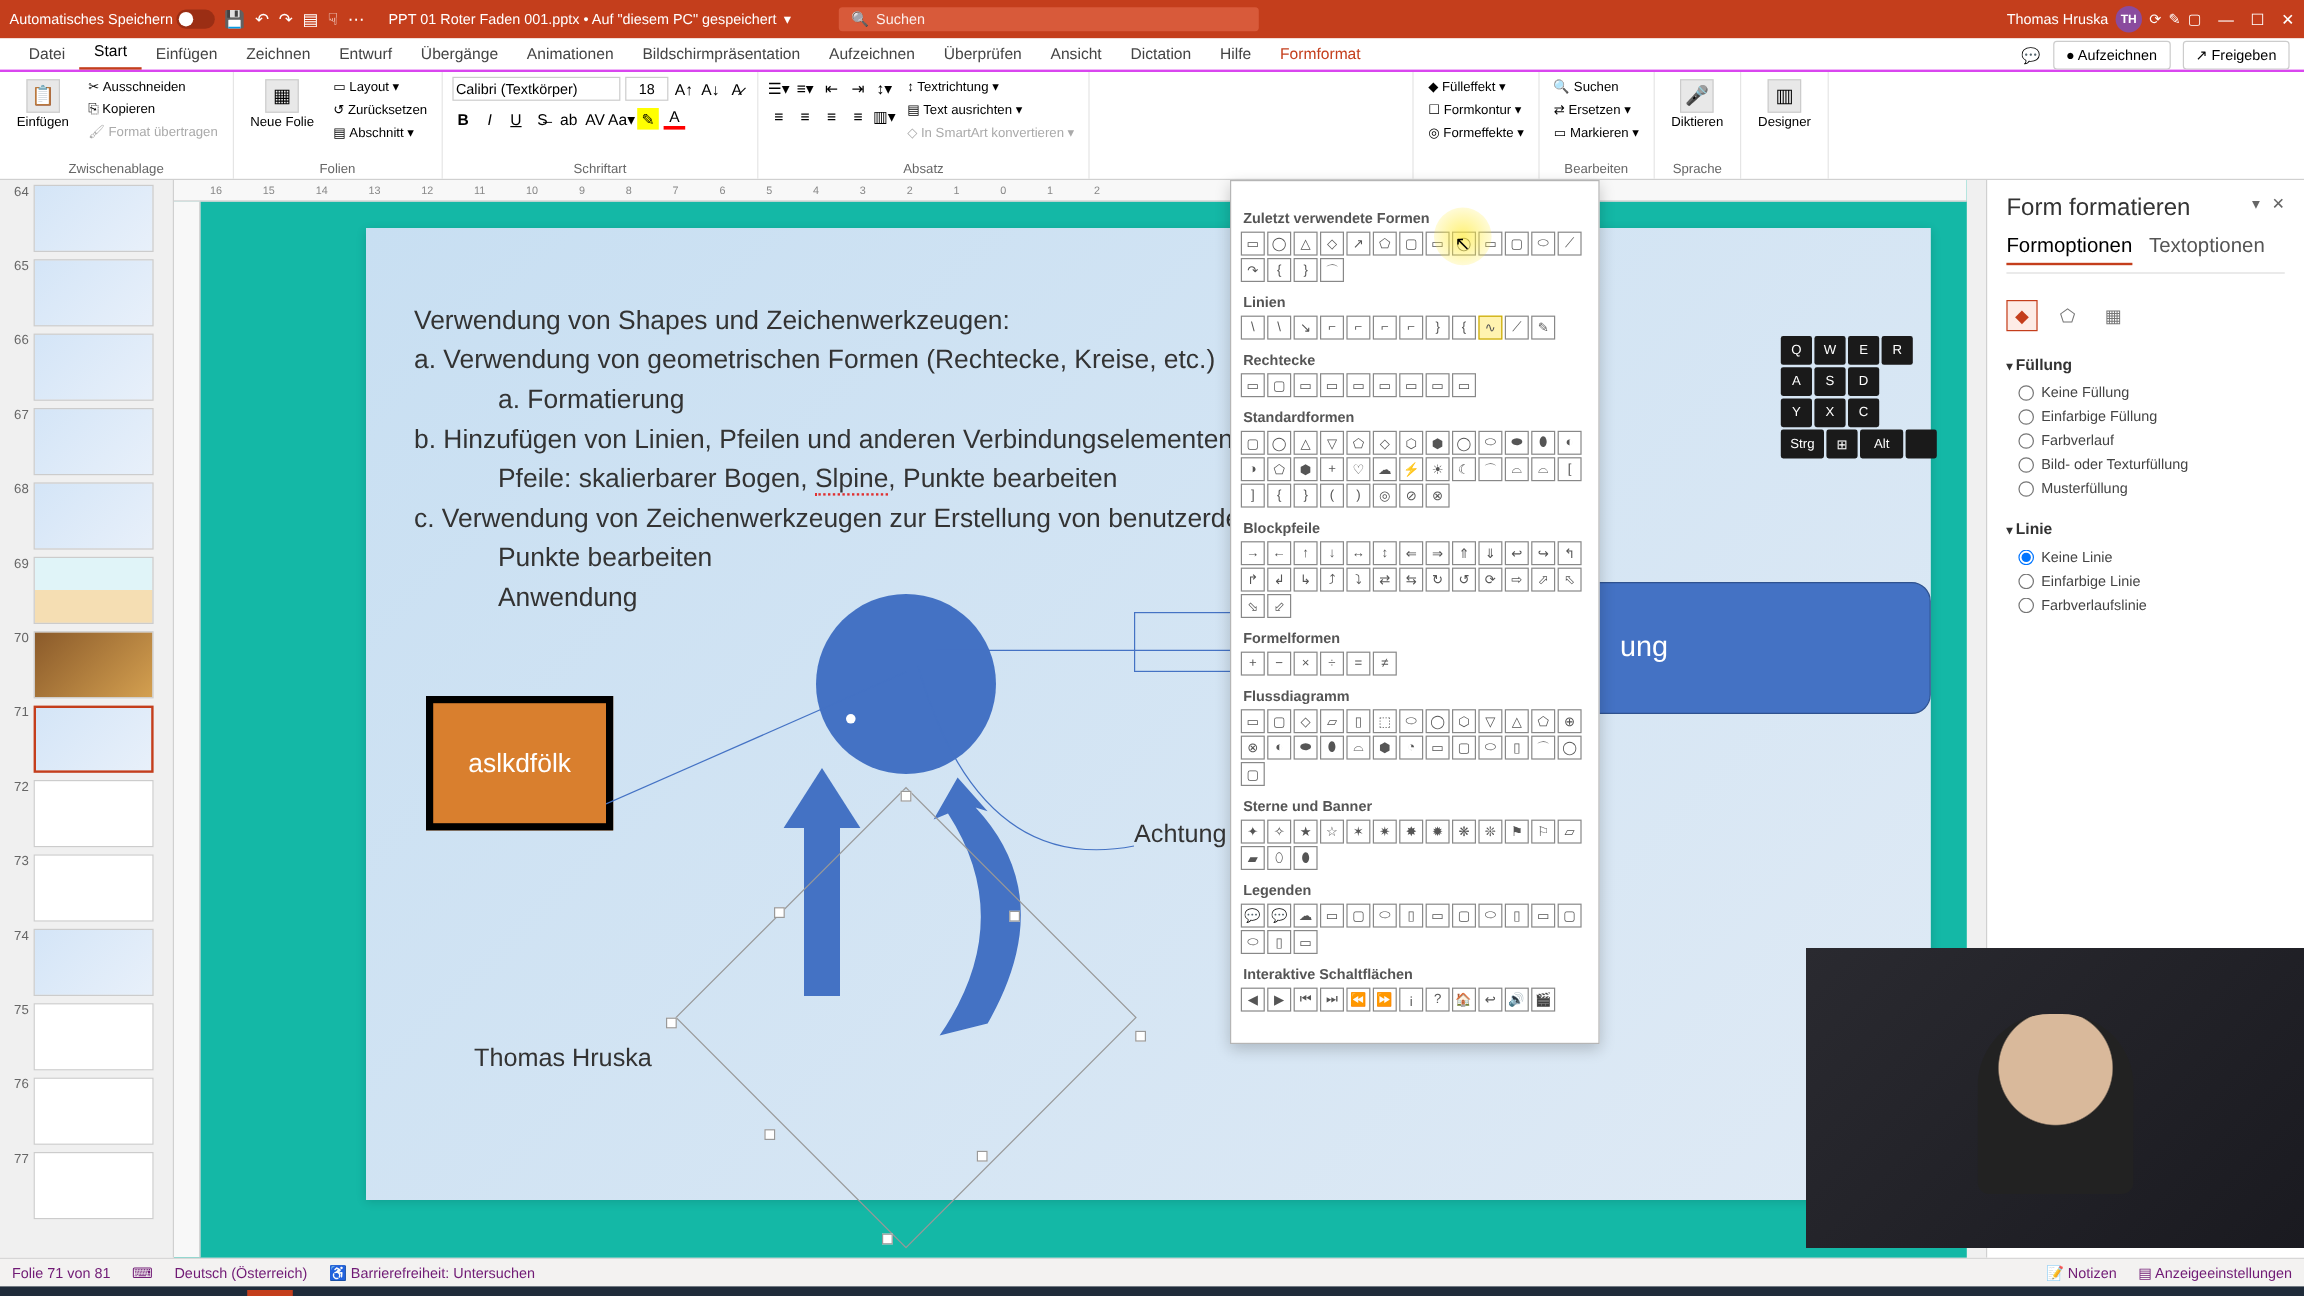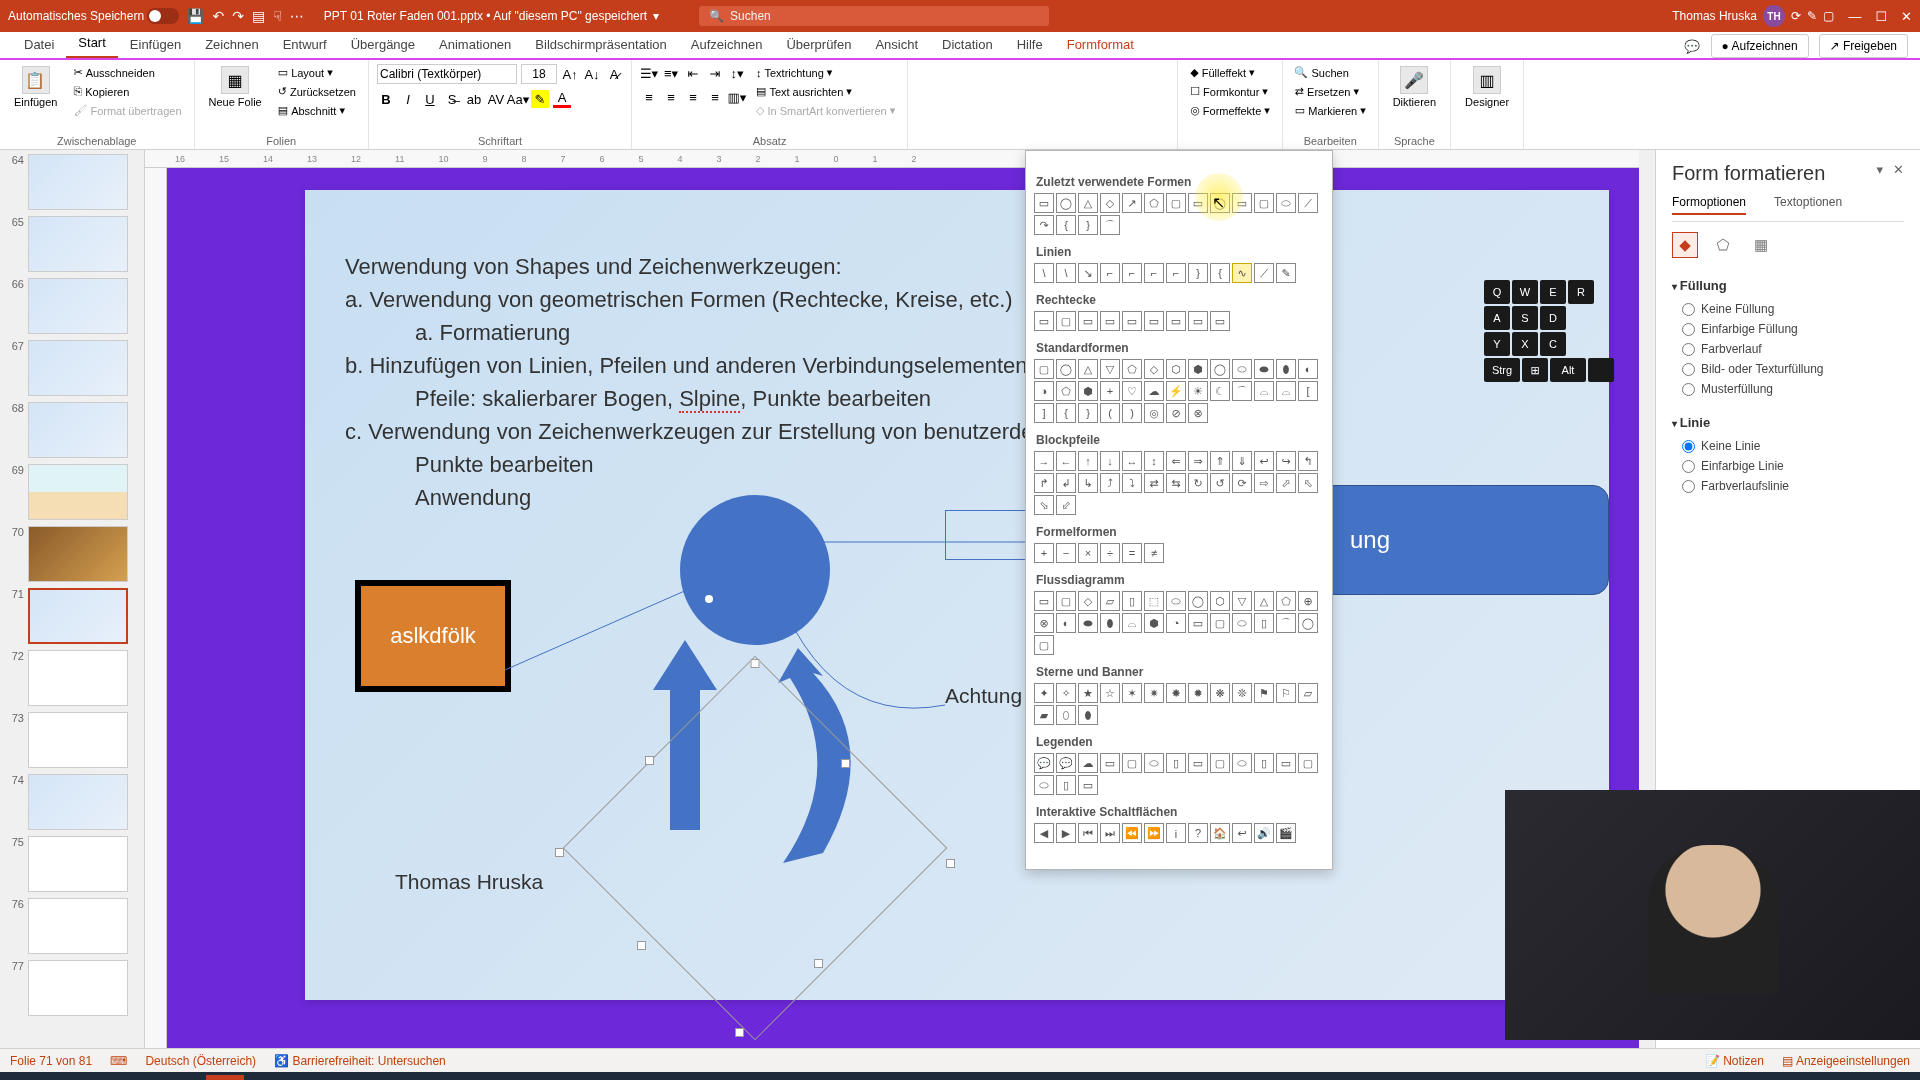--- a/index.html
+++ b/index.html
@@ -47,21 +47,21 @@
 
 .thumb-panel { width: 145px; background: #f0f0f0; border-right: 1px solid #d0d0d0; overflow-y: auto; padding: 4px; }
 .thumb-item { display: flex; gap: 4px; margin-bottom: 6px; align-items: flex-start; }
 .thumb-num { font-size: 11px; color: #666; width: 20px; text-align: right; }
 .thumb { width: 100px; height: 56px; background: linear-gradient(135deg, #d4e5f7, #e8f0fa); border: 1px solid #ccc; position: relative; overflow: hidden; }
 .thumb.selected { border: 2px solid #c43e1c; }
 .thumb.beach { background: linear-gradient(180deg, #e0f4f8 50%, #f5deb3 50%); }
 .thumb.sunset { background: linear-gradient(135deg, #8a5a2a, #d4a050); }
 .thumb.blank { background: #fff; }
 
-.editor { flex: 1; background: #6d28d9; position: relative; overflow: hidden; }
+.editor { flex: 1; background: #14b8a6; position: relative; overflow: hidden; }
 .ruler-h { height: 18px; background: #f8f8f8; border-bottom: 1px solid #ccc; font-size: 9px; color: #888; display: flex; align-items: center; padding-left: 30px; }
 .ruler-h span { margin-right: 34px; }
 .ruler-v { position: absolute; left: 0; top: 18px; width: 22px; bottom: 0; background: #f8f8f8; border-right: 1px solid #ccc; }
 
 .slide-canvas { position: absolute; left: 160px; top: 40px; width: 1304px; height: 810px; background: linear-gradient(135deg, #c8dff2, #dfeaf5); box-shadow: 0 2px 8px rgba(0,0,0,0.15); }
 
 .slide-text { position: absolute; left: 40px; top: 60px; font-size: 22px; color: #333; line-height: 1.5; }
 .slide-text .indent2 { margin-left: 70px; }
 
 .orange-box { position: absolute; left: 50px; top: 390px; width: 156px; height: 112px; background: #d97f2e; border: 6px solid #000; display: flex; align-items: center; justify-content: center; color: #fff; font-size: 22px; }
@@ -93,32 +93,32 @@
 
 .shapes-dropdown { position: absolute; left: 1025px; top: 150px; width: 308px; background: #fff; border: 1px solid #b5b5b5; box-shadow: 0 4px 12px rgba(0,0,0,0.2); z-index: 100; max-height: 800px; overflow-y: auto; padding: 20px 0; font-size: 12px; }
 .shapes-dropdown .cat-title { font-weight: bold; padding: 4px 10px 2px; color: #555; font-size: 12px; }
 .shapes-dropdown .shape-grid { display: flex; flex-wrap: wrap; padding: 2px 8px 6px; gap: 2px; }
 .shapes-dropdown .shape-item { width: 20px; height: 20px; border: 1px solid #888; display: flex; align-items: center; justify-content: center; font-size: 11px; color: #555; background: #fff; }
 .shapes-dropdown .shape-item.highlight { background: #fff3b0; border-color: #c9a800; }
 
 .format-pane { width: 265px; background: #fff; border-left: 1px solid #d0d0d0; padding: 12px 16px; }
 .format-pane h2 { font-size: 20px; font-weight: 400; color: #333; margin-bottom: 10px; }
 .format-pane .pane-close { float: right; display: flex; gap: 10px; font-size: 13px; color: #666; cursor: pointer; }
-.format-pane .pane-tabs { display: flex; gap: 28px; font-size: 12px; color: #555; border-bottom: 1px solid #ddd; padding-bottom: 6px; margin-bottom: 10px; }
+.format-pane .pane-tabs { display: flex; gap: 14px; font-size: 17px; color: #555; border-bottom: 1px solid #ddd; padding-bottom: 6px; margin-bottom: 22px; }
 .format-pane .pane-tabs .ptab { cursor: pointer; padding-bottom: 4px; }
 .format-pane .pane-tabs .ptab.active { border-bottom: 2px solid #c43e1c; color: #000; }
 .format-pane .icon-tabs { display: flex; gap: 12px; margin-bottom: 14px; }
 .format-pane .icon-tab { width: 26px; height: 26px; border: 1px solid transparent; display: flex; align-items: center; justify-content: center; cursor: pointer; font-size: 15px; color: #777; }
 .format-pane .icon-tab.active { border-color: #c43e1c; background: #fdece6; color: #c43e1c; }
 .format-pane .section-head { font-size: 13px; font-weight: bold; color: #333; padding: 6px 0; cursor: pointer; }
 .format-pane .section-head::before { content: '▾ '; font-size: 10px; }
 .format-pane .radio-list { padding-left: 10px; font-size: 12px; color: #444; }
 .format-pane .radio-list label { display: flex; align-items: center; gap: 6px; padding: 3px 0; }
 
-.statusbar { height: 24px; background: #f3f2f1; border-top: 1px solid #d0d0d0; display: flex; align-items: center; font-size: 12px; color: #c2410c; padding: 0 10px; gap: 18px; }
+.statusbar { height: 24px; background: #f3f2f1; border-top: 1px solid #d0d0d0; display: flex; align-items: center; font-size: 12px; color: #701a75; padding: 0 10px; gap: 18px; }
 .statusbar .spacer { flex: 1; }
 
 .taskbar { height: 40px; background: #1f2b3a; display: flex; align-items: center; padding: 0 6px; gap: 2px; }
 .taskbar .tb-item { width: 38px; height: 34px; display: flex; align-items: center; justify-content: center; color: #fff; font-size: 16px; cursor: pointer; }
 .taskbar .tb-item.start { color: #fff; }
 .taskbar .spacer { flex: 1; }
 
 .webcam { position: absolute; right: 0; bottom: 40px; width: 415px; height: 250px; background: linear-gradient(135deg, #2a2a30, #1a1a20); z-index: 200; }
 .webcam .person { position: absolute; left: 50%; top: 22%; transform: translateX(-50%); width: 130px; height: 150px; background: radial-gradient(circle at 50% 30%, #d9b99b 38%, transparent 39%), #222; border-radius: 60px 60px 10px 10px; }
 

